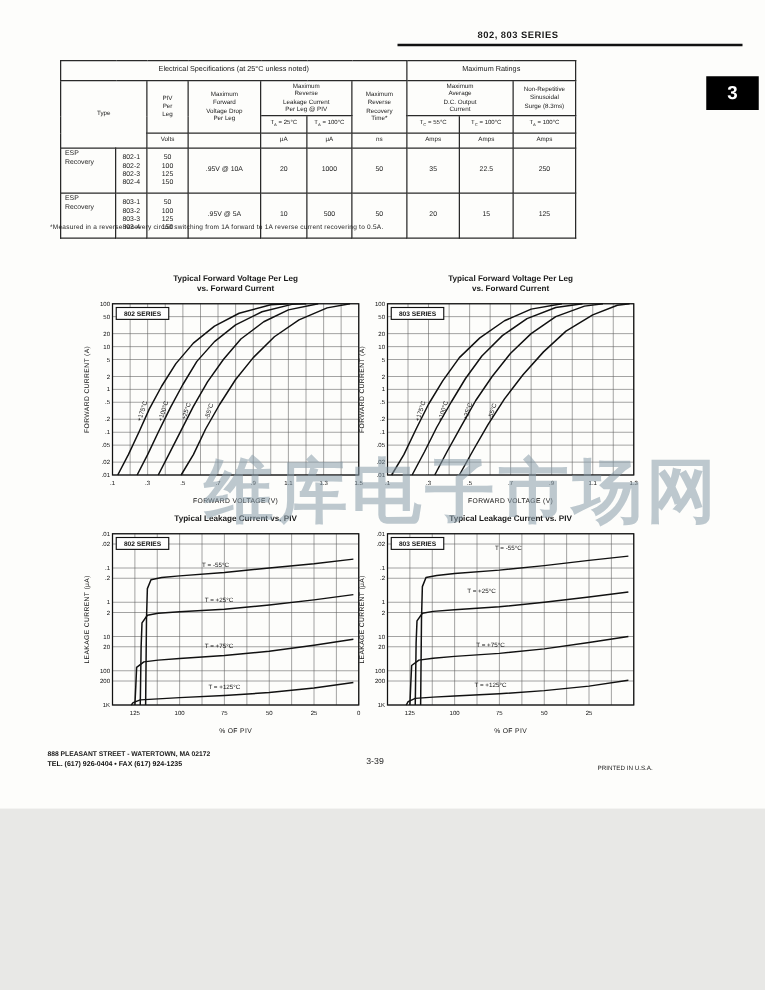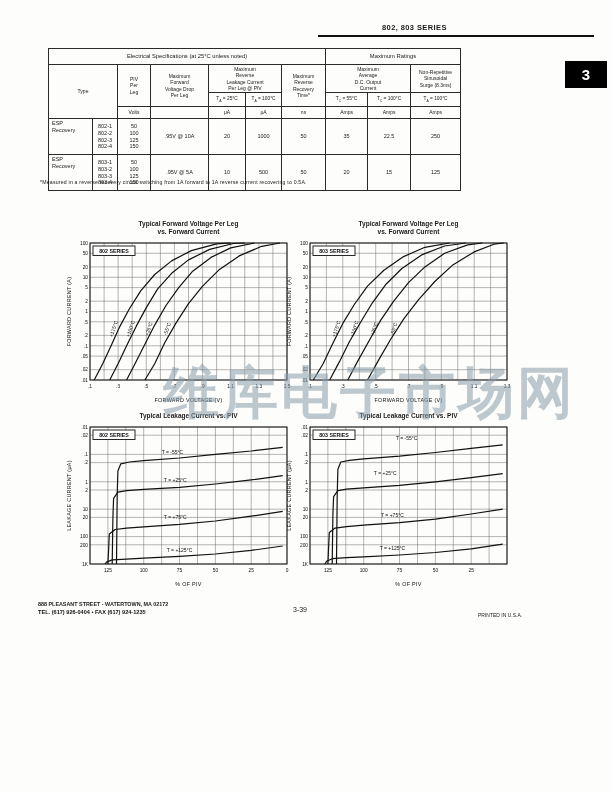--- a/index.html
+++ b/index.html
@@ -1,16 +1,16 @@
 <!DOCTYPE html>
 <html><head>
 <meta charset="utf-8">
 <style>
   html,body{margin:0;padding:0;background:#e8e8e6;}
-  .page{position:relative;width:612px;height:792px;background:#fdfdfb;margin:0 auto;
+  .page{position:relative;width:612px;height:647px;background:#fdfdfb;margin:0 auto;
         font-family:"Liberation Sans",sans-serif;color:#1a1a1a;overflow:hidden;}
   
   .series-head{position:absolute;top:23px;left:382px;font-size:7.5px;font-weight:bold;letter-spacing:.4px;}
   .head-rule{position:absolute;top:35px;left:318px;width:276px;height:1.5px;background:#111;}
   .tab3{position:absolute;top:61px;left:565px;width:42px;height:27px;background:#000;color:#fff;
         display:flex;align-items:center;justify-content:center;font-size:15px;font-weight:bold;}
   
   table.spec{position:absolute;left:48px;top:48px;width:412px;border-collapse:collapse;table-layout:fixed;}
   table.spec td,table.spec th{border:1px solid #2a2a2a;padding:1px 2px;text-align:center;
         font-weight:normal;vertical-align:middle;white-space:pre-line;line-height:1.25;}

